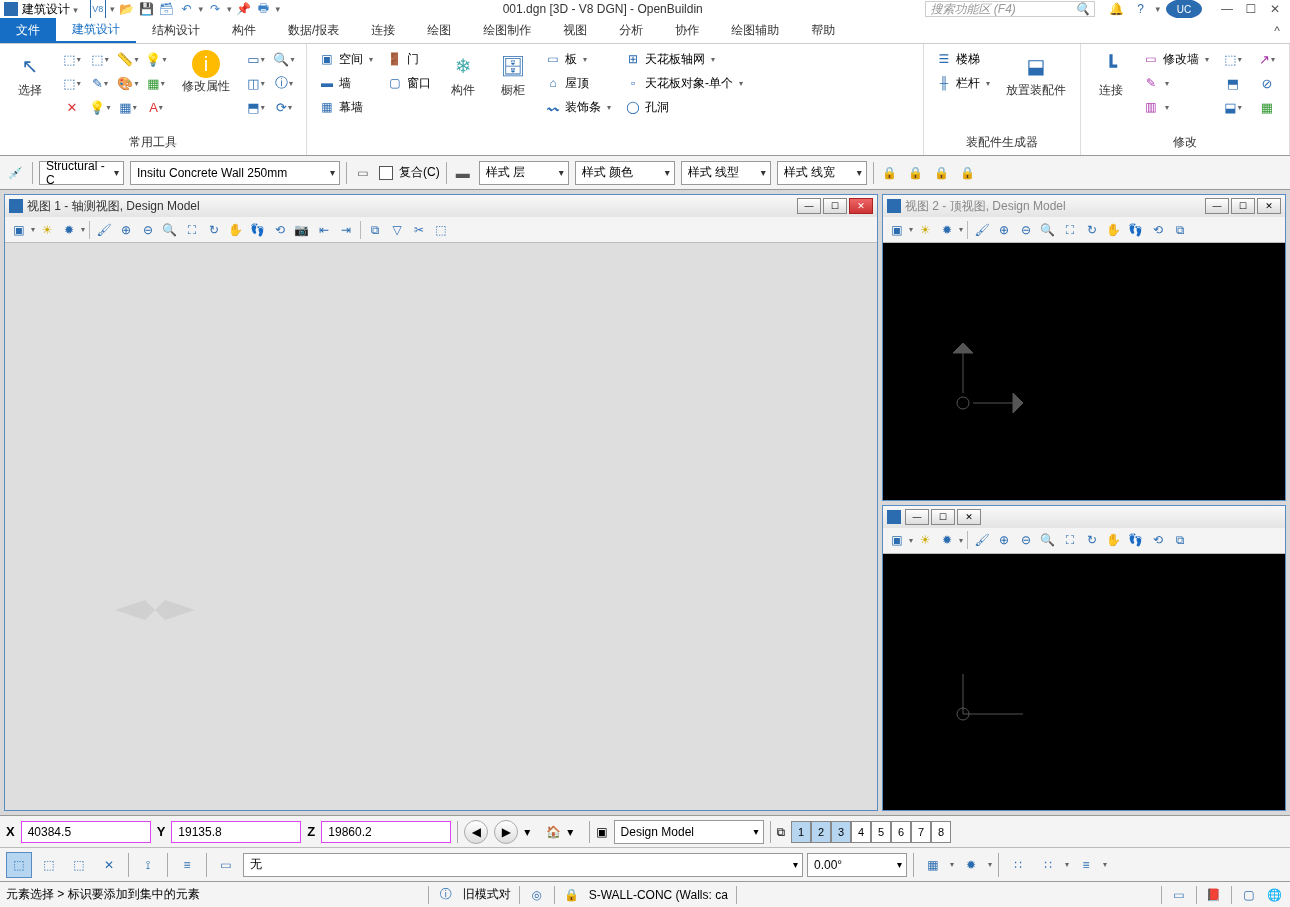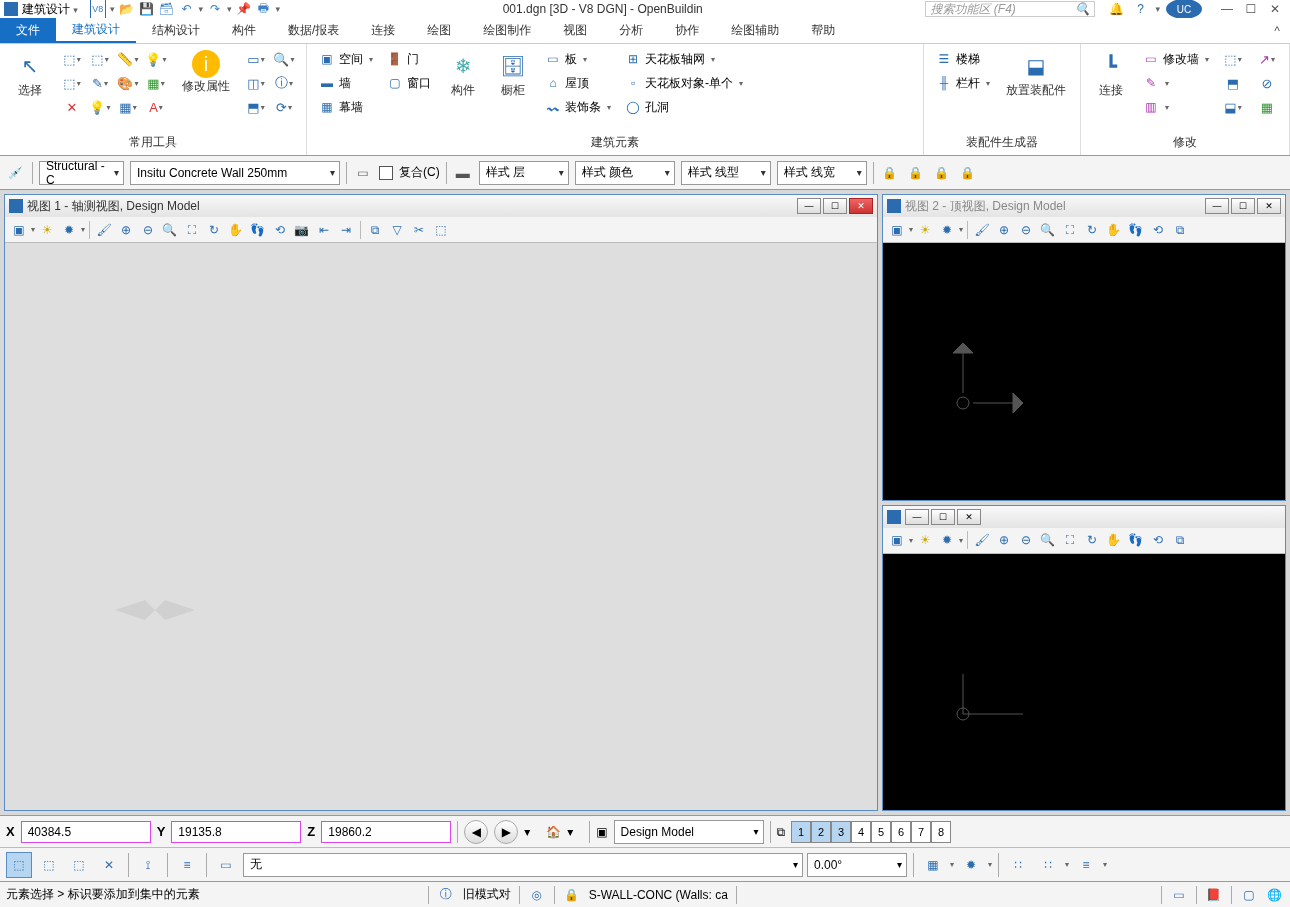--- a/index.html
+++ b/index.html
@@ -258,21 +258,20 @@
             <div class="ric">▫</div>
             <div class="rlbl">天花板对象-单个</div>
             <span style="font-size:8px;color:#666;margin-left:2px">▾</span>
           </div>
         <div class="rowbtn">
             <div class="ric">◯</div>
             <div class="rlbl">孔洞</div>
           </div>
       </div>
     </div>
-    <div class="label">建筑元素</div>
   </div>
 
   <div class="group">
     <div class="body">
       <div class="col">
         <div class="rowbtn">
             <div class="ric">☰</div>
             <div class="rlbl">楼梯</div>
           </div>
         <div class="rowbtn">

